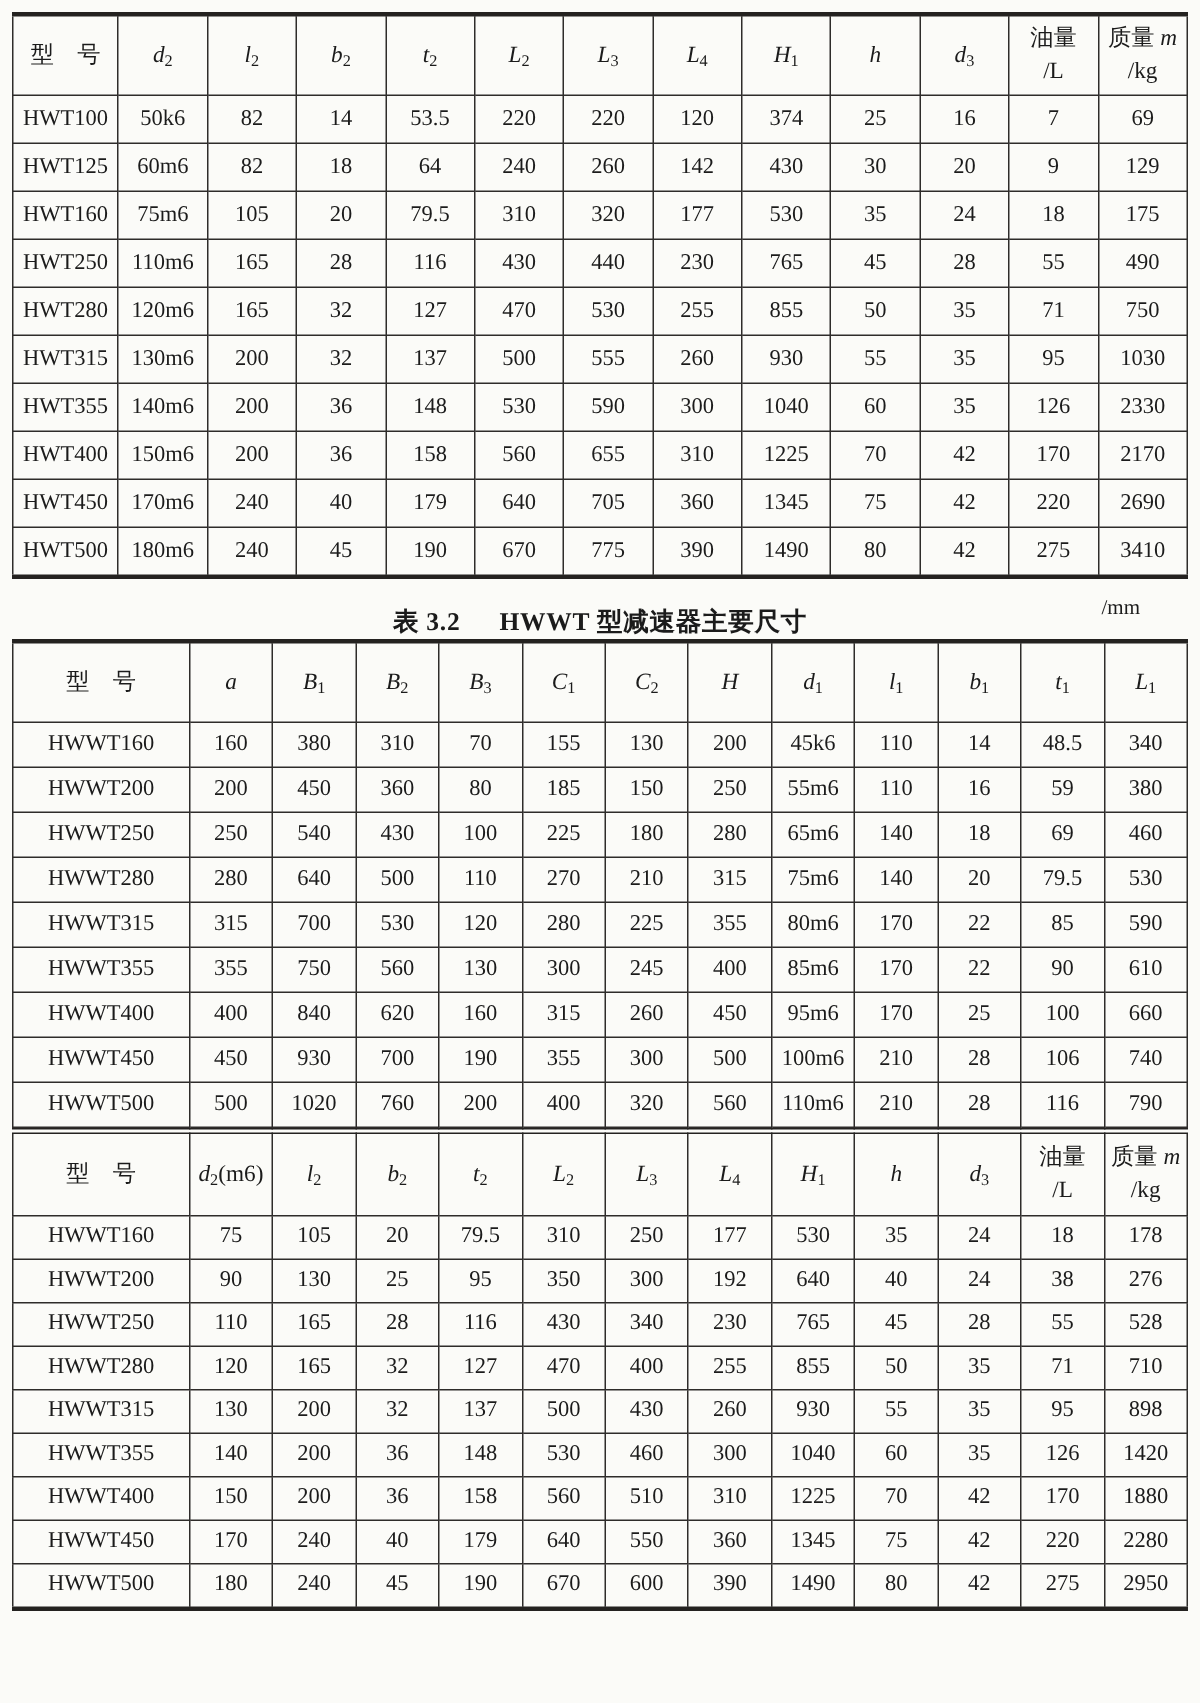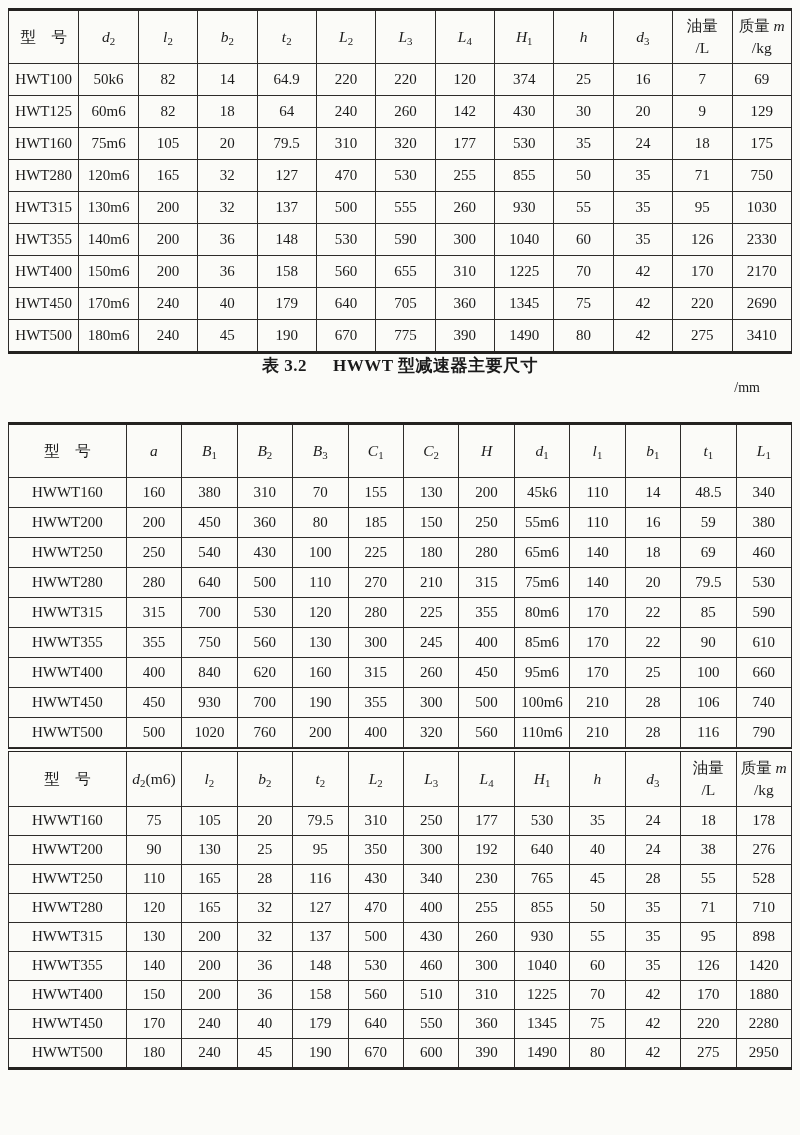--- a/index.html
+++ b/index.html
@@ -35,22 +35,22 @@
 
   
   .t1{border-top:3px solid #242220;border-bottom:3px solid #242220;}
   .t1 th{height:52px;}
   .t1 td{height:31px;}
   .t1 th:first-child,.t1 td:first-child{width:8.35%;}
 
   
   .caption-row{
     position:relative;
-    height:68px;
-    display:flex;align-items:flex-start;justify-content:center;
+    height:40px;
+    display:flex;align-items:flex-end;justify-content:center;
   }
   .cap-center{font-weight:bold;font-size:17px;letter-spacing:0.5px;}
   .cap-num{margin-right:26px;}
   .cap-unit{
     position:absolute;right:32px;top:50%;
     transform:translateY(-50%);
     font-weight:normal;font-size:14px;
   }
 
   
@@ -113,21 +113,21 @@
             <span class="ln">/kg</span>
           </th>
         </tr>
       </thead>
       <tbody>
         <tr>
           <td>HWT100</td>
           <td>50k6</td>
           <td>82</td>
           <td>14</td>
-          <td>64.9</td>
+          <td>53.5</td>
           <td>220</td>
           <td>220</td>
           <td>120</td>
           <td>374</td>
           <td>25</td>
           <td>16</td>
           <td>7</td>
           <td>69</td>
         </tr>
         <tr>
@@ -154,20 +154,35 @@
           <td>310</td>
           <td>320</td>
           <td>177</td>
           <td>530</td>
           <td>35</td>
           <td>24</td>
           <td>18</td>
           <td>175</td>
         </tr>
         <tr>
+          <td>HWT250</td>
+          <td>110m6</td>
+          <td>165</td>
+          <td>28</td>
+          <td>116</td>
+          <td>430</td>
+          <td>440</td>
+          <td>230</td>
+          <td>765</td>
+          <td>45</td>
+          <td>28</td>
+          <td>55</td>
+          <td>490</td>
+        </tr>
+        <tr>
           <td>HWT280</td>
           <td>120m6</td>
           <td>165</td>
           <td>32</td>
           <td>127</td>
           <td>470</td>
           <td>530</td>
           <td>255</td>
           <td>855</td>
           <td>50</td>

